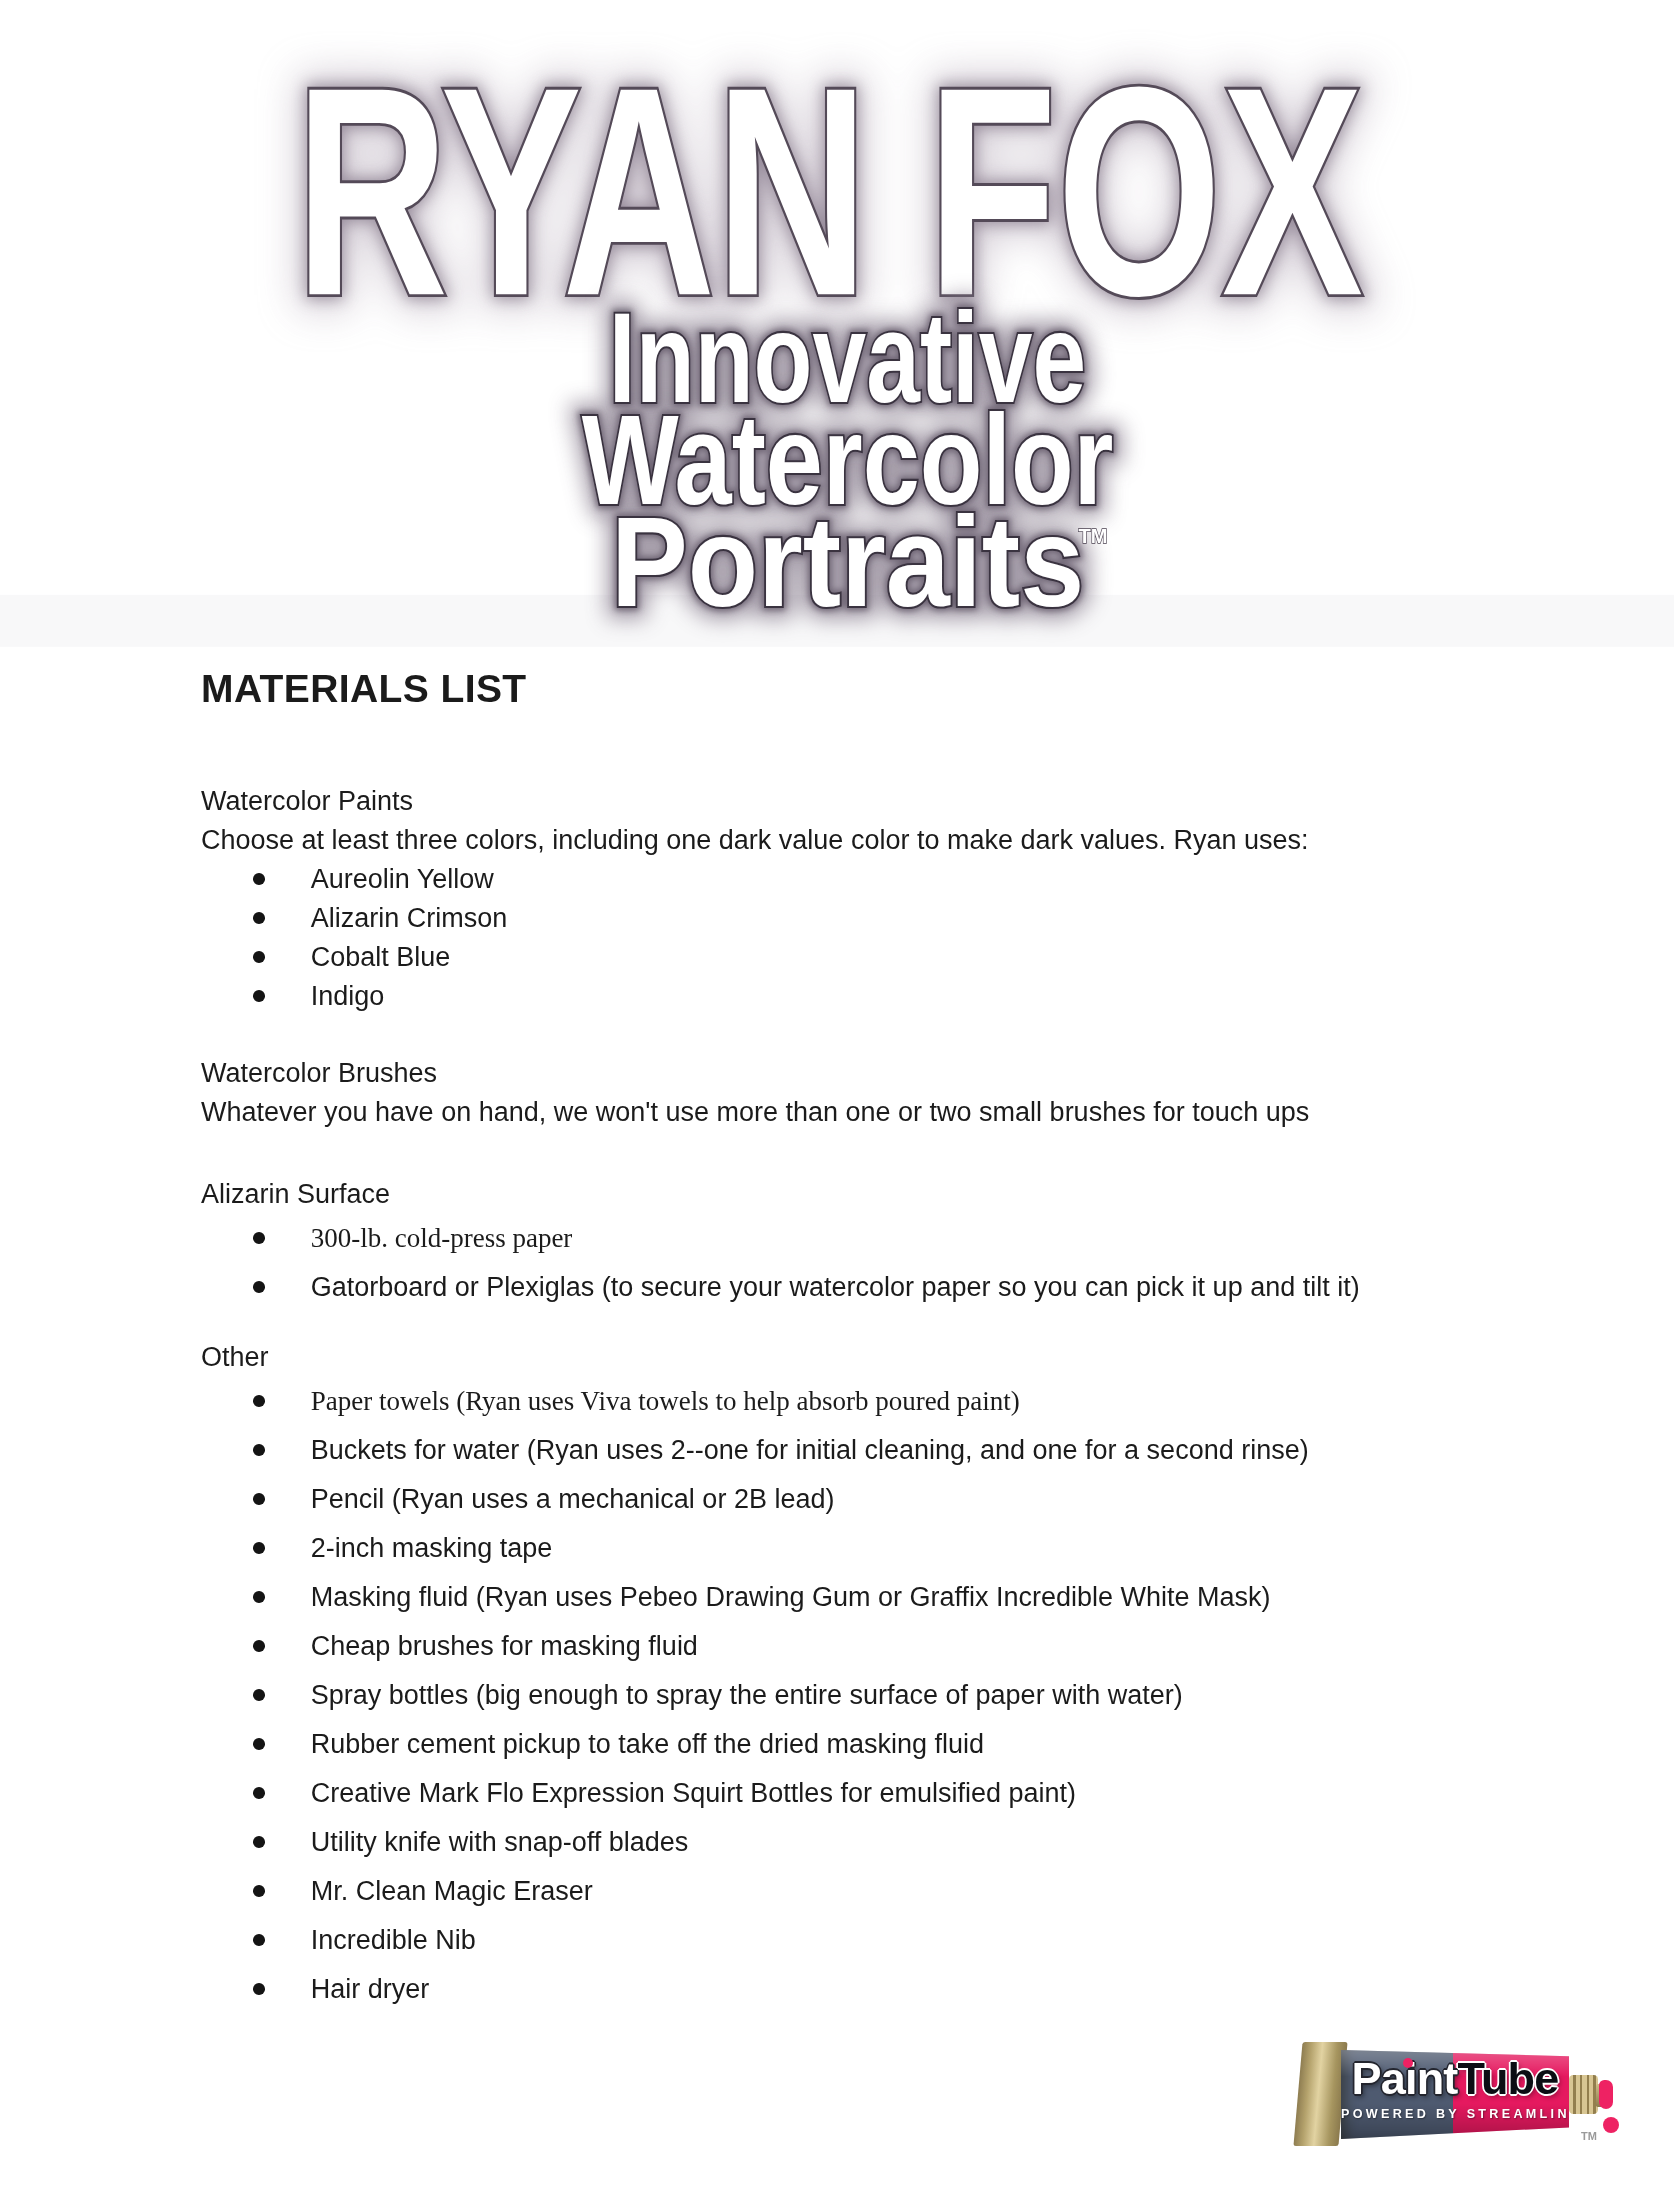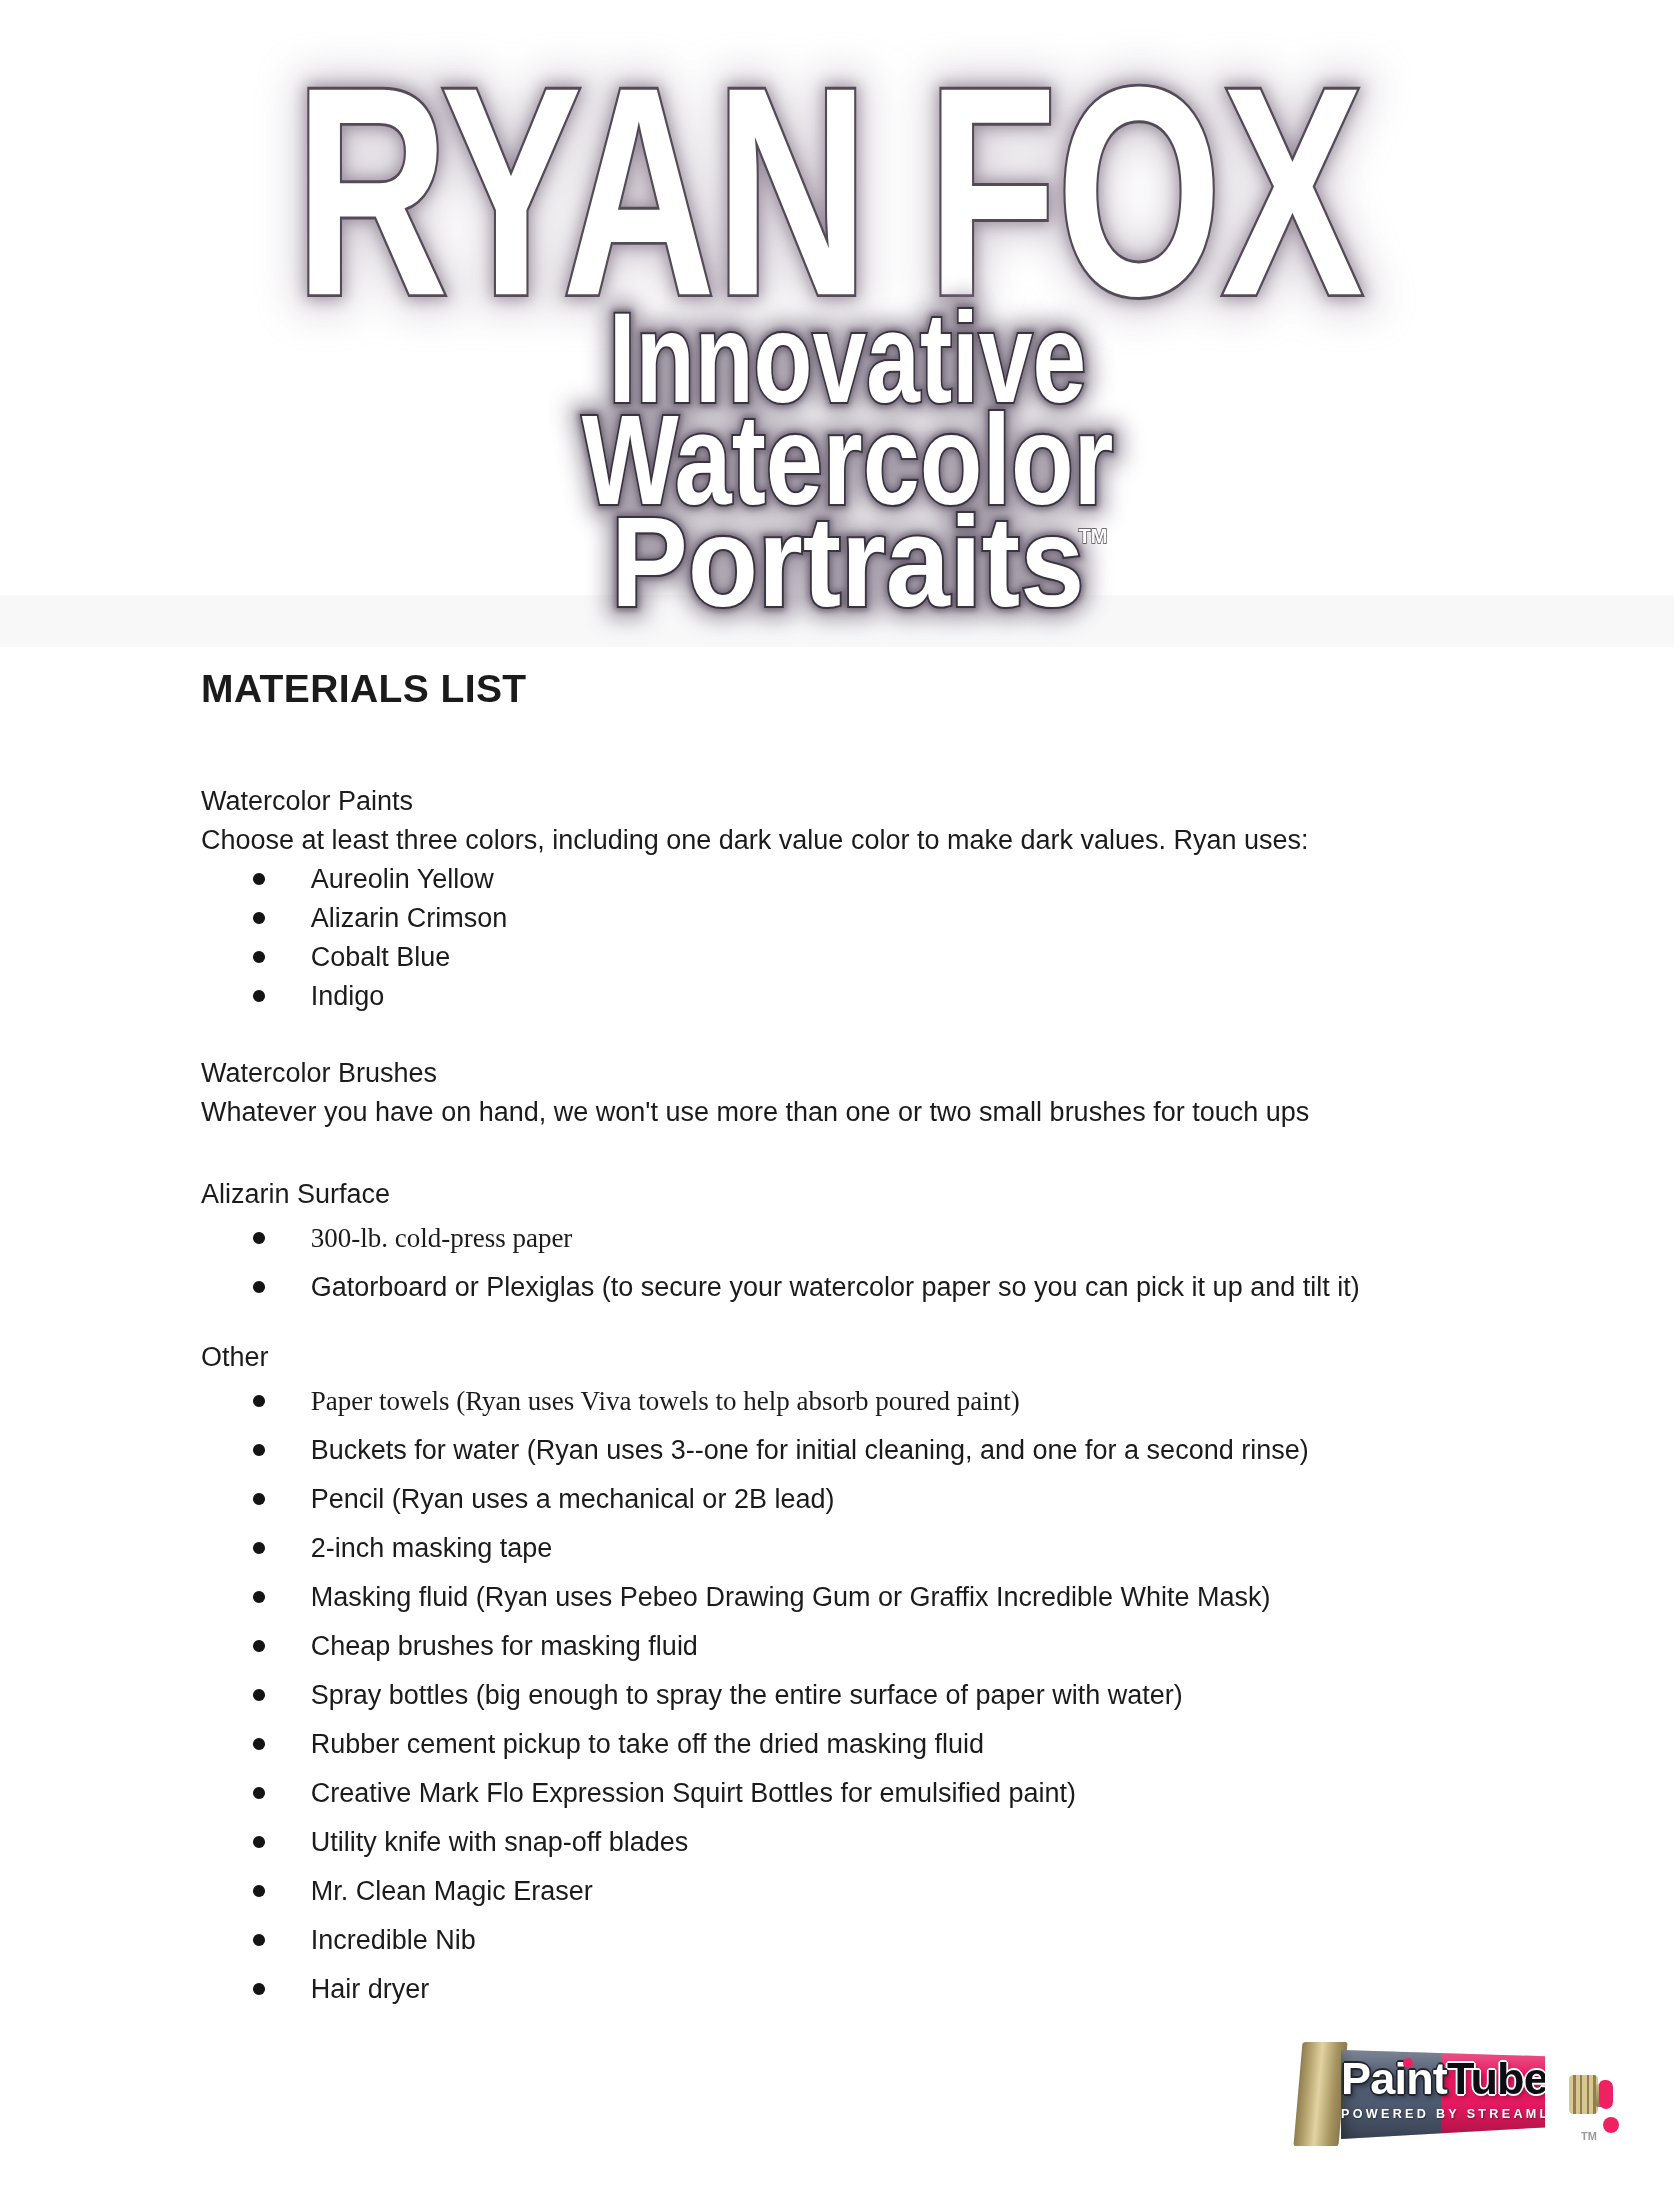--- a/index.html
+++ b/index.html
@@ -76,21 +76,21 @@
 
   
   .paint-tube { position: absolute; left: 1296px; top: 2040px; width: 327px; height: 117px; }
   .pt-crimp {
     position: absolute; left: 1.7px; top: 1.7px; width: 45px; height: 104px;
     transform: skewX(-5deg);
     background: linear-gradient(90deg, #8e7d51 0%, #b4a26c 20%, #e2d3a2 45%, #a6955f 78%, #8a794d 100%);
     border-radius: 2.5px;
   }
   .pt-body {
-    position: absolute; left: 45px; top: 10px; width: 204px; height: 89px;
+    position: absolute; left: 45px; top: 10px; width: 228px; height: 89px;
     clip-path: polygon(0 0, 100% 7%, 100% 87%, 0 100%);
     background: linear-gradient(90deg, #4e5a70 0%, #4e5a70 49%, #e5195f 49%, #e5195f 100%);
     box-shadow: inset 10px 0 11.7px -5px rgba(35, 30, 15, 0.45);
   }
   .pt-body::after {
     content: '';
     position: absolute; inset: 0;
     background: linear-gradient(180deg, rgba(255,255,255,.28) 0%, rgba(255,255,255,0) 30%, rgba(0,0,0,0) 60%, rgba(0,0,0,.26) 100%);
     pointer-events: none;
   }
@@ -244,21 +244,21 @@
 
   <div class="section sec-other">
     <h2>Other</h2>
     <ul class="blist loose">
       <li>
         <span class="bullet"></span>
         <span class="item-text">Paper towels (Ryan uses Viva towels to help absorb poured paint)</span>
       </li>
       <li>
         <span class="bullet"></span>
-        <span class="item-text">Buckets for water (Ryan uses 3--one for initial cleaning, and one for a second rinse)</span>
+        <span class="item-text">Buckets for water (Ryan uses 2--one for initial cleaning, and one for a second rinse)</span>
       </li>
       <li>
         <span class="bullet"></span>
         <span class="item-text">Pencil (Ryan uses a mechanical or 2B lead)</span>
       </li>
       <li>
         <span class="bullet"></span>
         <span class="item-text">2-inch masking tape</span>
       </li>
       <li>

